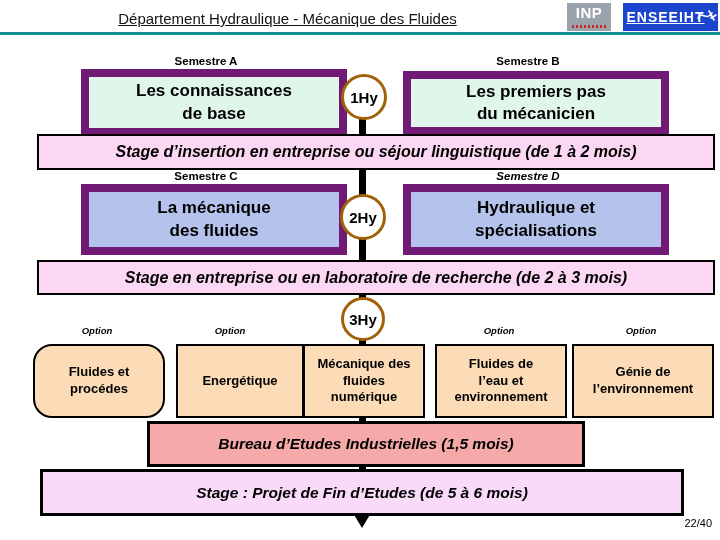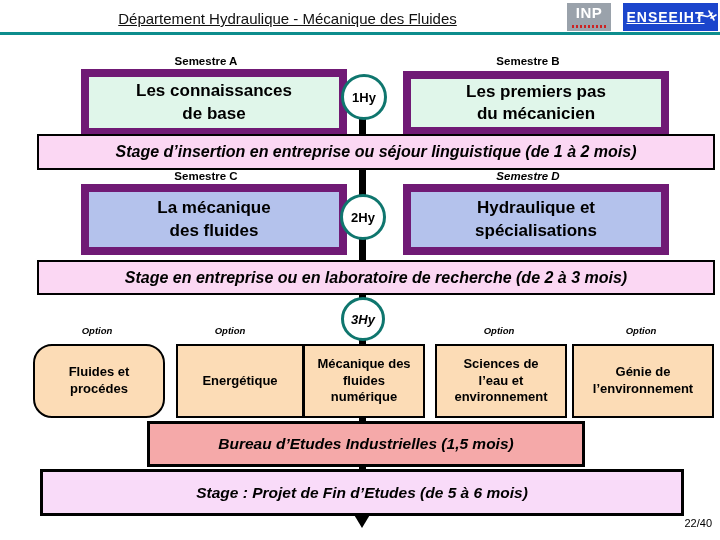--- a/index.html
+++ b/index.html
@@ -35,25 +35,25 @@
 
   
   .sem-box{border:8px solid #701a75;display:flex;align-items:center;justify-content:center;
     text-align:center;white-space:pre-line;font-weight:bold;font-size:17px;line-height:1.3;z-index:1;}
   .box-a{left:81px;top:69px;width:250px;height:51px;background:var(--semester_ab_box);}
   .box-b{left:403px;top:71px;width:250px;height:48px;background:var(--semester_ab_box);}
   .box-c{left:81px;top:184px;width:250px;height:55px;background:var(--semester_cd_box);}
   .box-d{left:403px;top:184px;width:250px;height:55px;background:var(--semester_cd_box);}
 
   
-  .circle{border:3px solid #0f766e;border-radius:50%;background:#fff;display:flex;align-items:center;
-    justify-content:center;font-weight:bold;font-size:13px;z-index:3;}
+  .circle{border:3px solid #a16207;border-radius:50%;background:#fff;display:flex;align-items:center;
+    justify-content:center;font-weight:bold;font-size:15px;z-index:3;}
   .c1{left:341px;top:74px;width:40px;height:40px;}
   .c2{left:340px;top:194px;width:40px;height:40px;}
-  .c3{left:341px;top:297px;width:38px;height:38px;font-style:italic;}
+  .c3{left:341px;top:297px;width:38px;height:38px;}
 
   
   .banner{border:2px solid #000;display:flex;align-items:center;justify-content:center;
     font-weight:bold;font-style:italic;text-align:center;z-index:1;background:var(--stage_banner);}
   .banner-1{left:37px;top:134px;width:674px;height:32px;font-size:16px;}
   .banner-2{left:37px;top:260px;width:674px;height:31px;font-size:16px;}
   .banner-bureau{left:147px;top:421px;width:432px;height:40px;font-size:15.5px;
     background:var(--bureau_box);border-width:3px;}
   .banner-pfe{left:40px;top:469px;width:638px;height:41px;font-size:15.5px;
     background:var(--pfe_box);border-width:3px;}
@@ -126,21 +126,21 @@
   <div class="abs opt-lbl ol2">Option</div>
   <div class="abs opt-lbl ol4">Option</div>
   <div class="abs opt-lbl ol5">Option</div>
 
   <div class="abs opt-box ob1">Fluides et
 procédes</div>
   <div class="abs opt-box ob2">Energétique</div>
   <div class="abs opt-box ob3">Mécanique des
 fluides
 numérique</div>
-  <div class="abs opt-box ob4">Sciences de
+  <div class="abs opt-box ob4">Fluides de
 l’eau et
 environnement</div>
   <div class="abs opt-box ob5">Génie de
 l’environnement</div>
 
   <div class="abs banner banner-bureau">Bureau d’Etudes Industrielles (1,5 mois)</div>
   <div class="abs banner banner-pfe">Stage : Projet de Fin d’Etudes (de 5 à 6 mois)</div>
 
   <div class="abs page-num">22/40</div>
 

